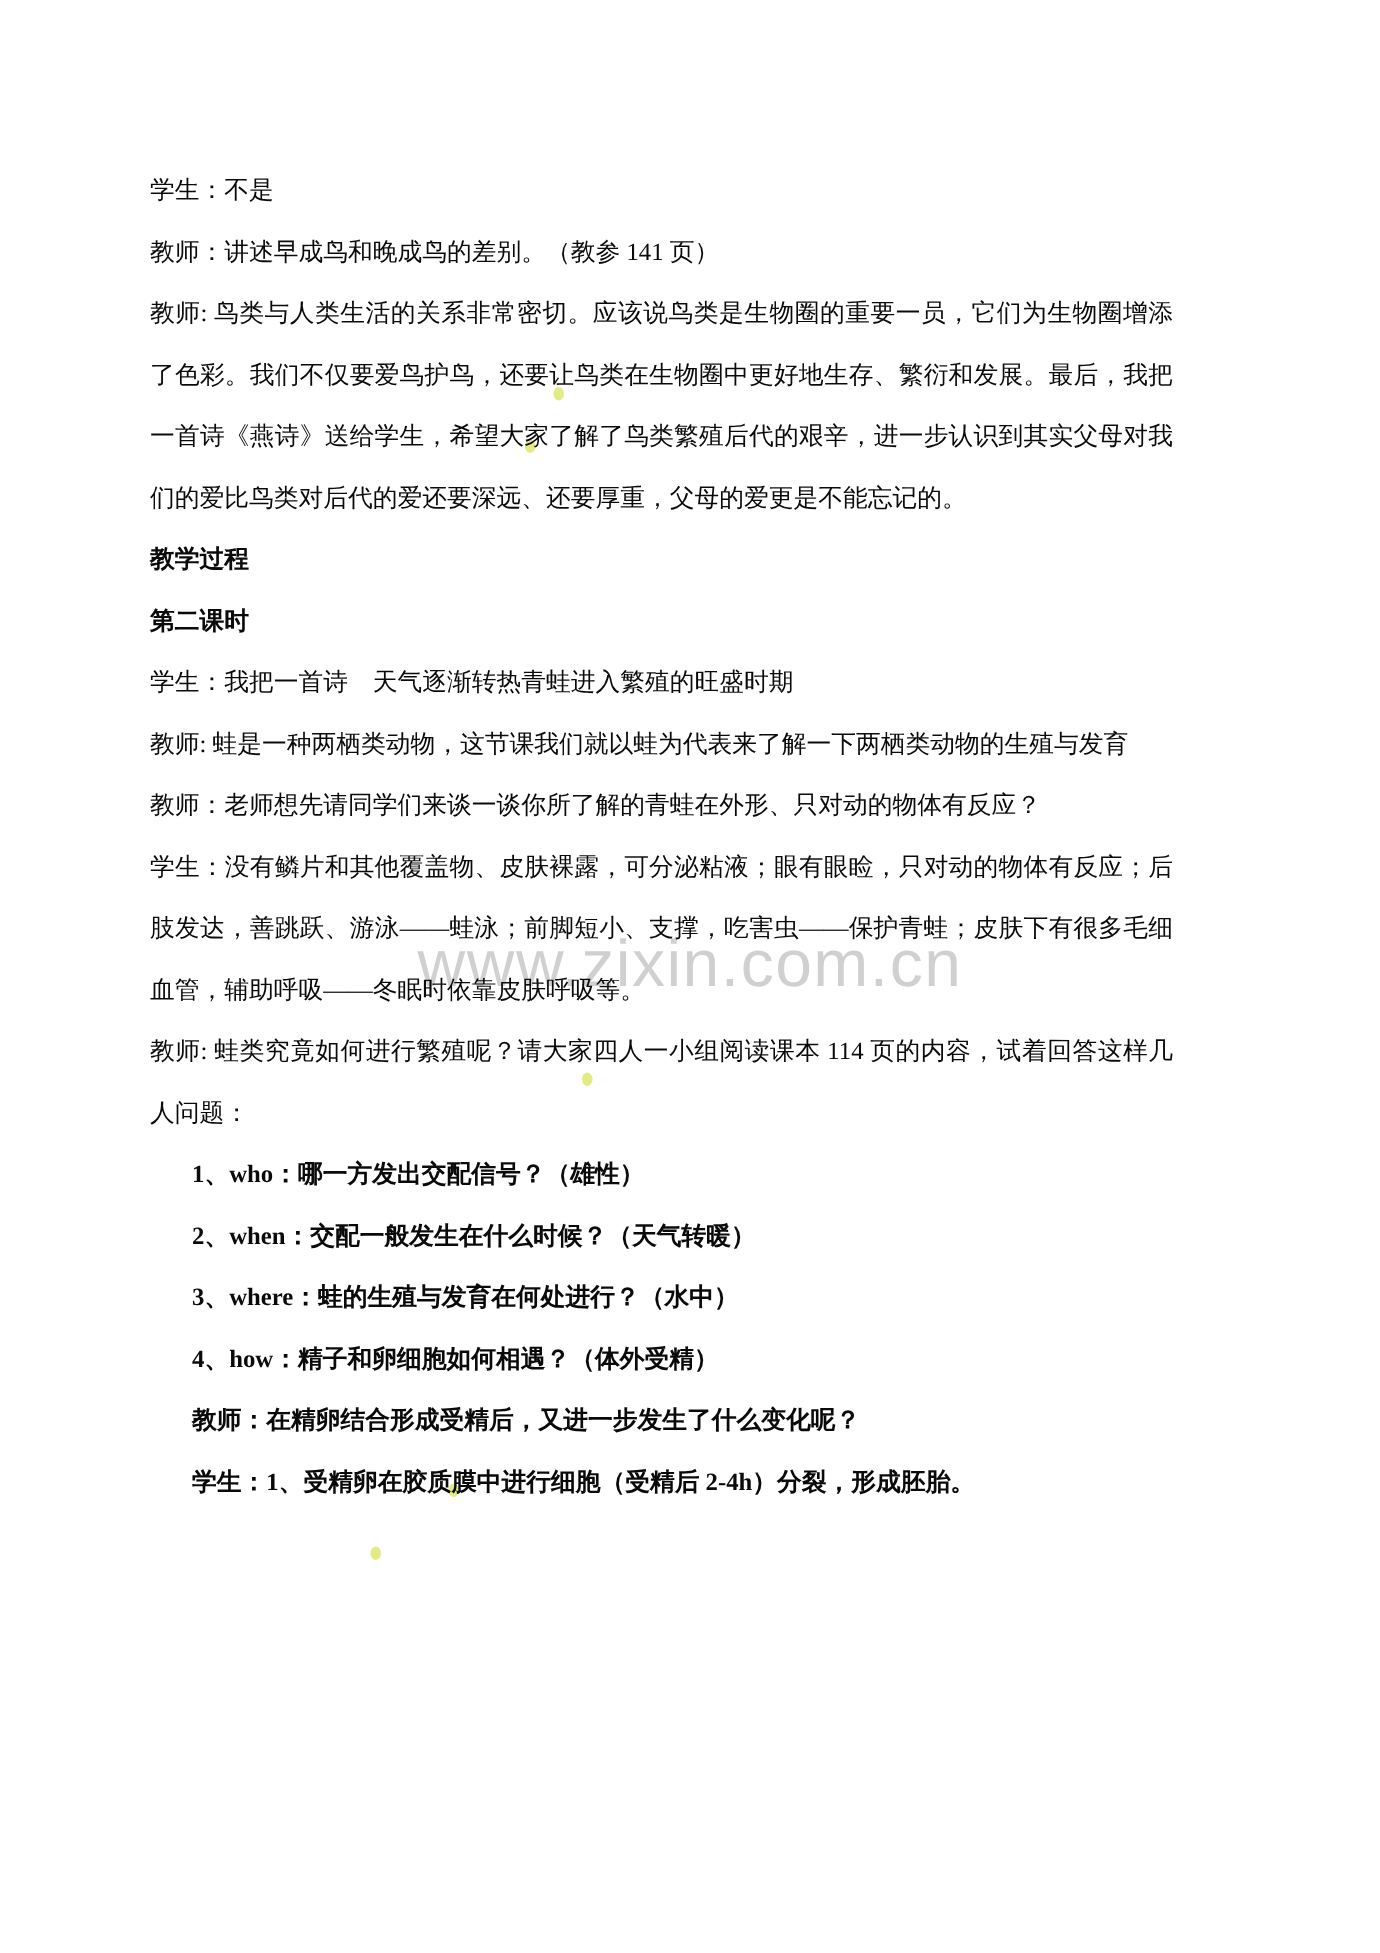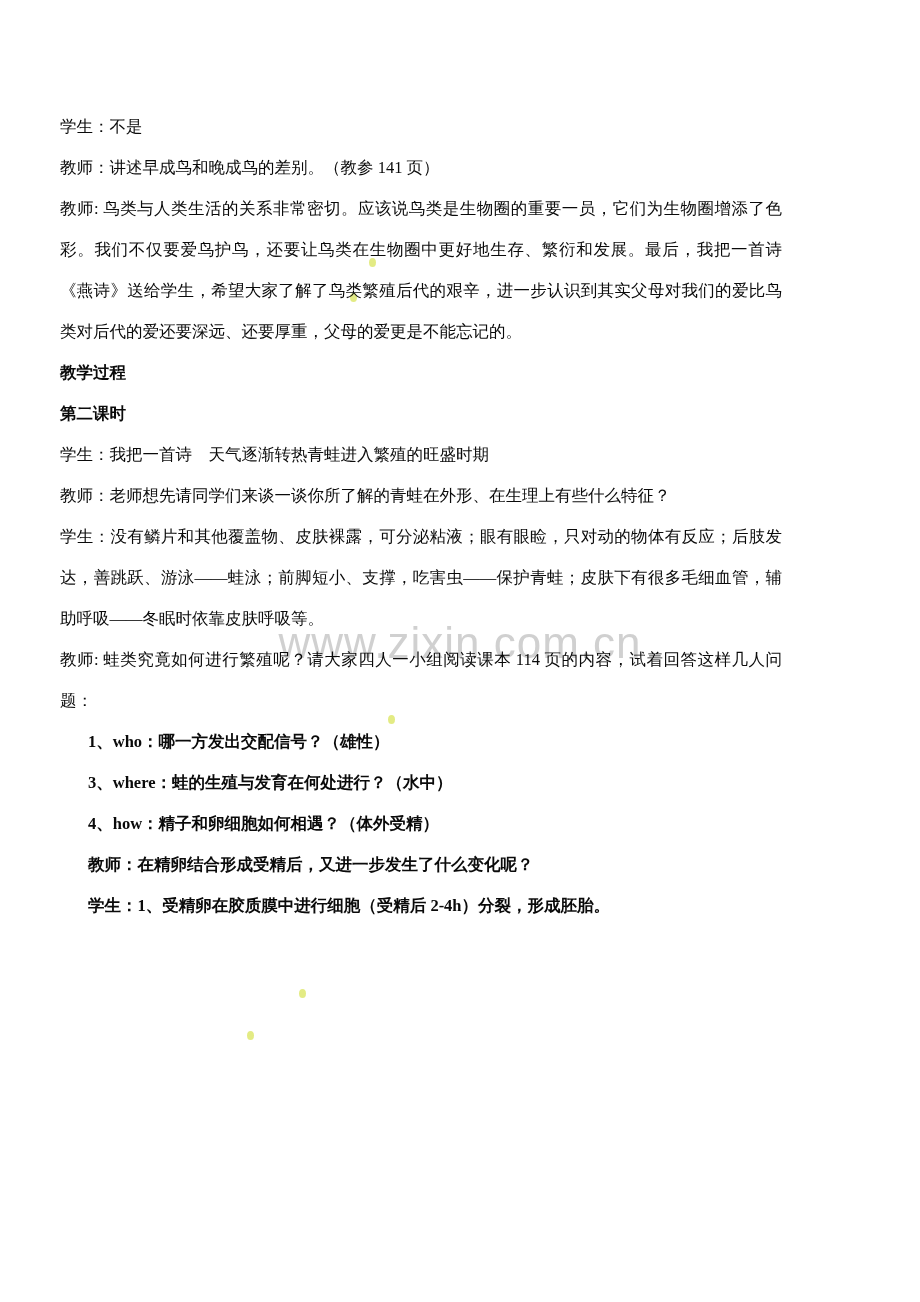--- a/index.html
+++ b/index.html
@@ -24,21 +24,21 @@
     font-size: 44px;
     letter-spacing: 1px;
     color: rgba(150,150,150,0.45);
     white-space: nowrap;
     z-index: 0;
     user-select: none;
   }
   .content {
     position: relative;
     z-index: 1;
-    padding: 106px 138px 0 60px;
+    padding: 106px 138px 0 100px;
     box-sizing: border-box;
     width: 920px;
   }
   .para {
     margin: 0;
     font-size: 16.5px;
     line-height: 41px;
     text-align: justify;
     word-break: break-all;
   }
@@ -71,21 +71,23 @@
 <div class="speck" style="left:299px; top:989px;"></div>
 <div class="speck" style="left:247px; top:1031px;"></div>
 
 <div class="content">
   <p class="para">学生：不是</p>
   <p class="para">教师：讲述早成鸟和晚成鸟的差别。（教参 141 页）</p>
   <p class="para">教师: 鸟类与人类生活的关系非常密切。应该说鸟类是生物圈的重要一员，它们为生物圈增添了色彩。我们不仅要爱鸟护鸟，还要让鸟类在生物圈中更好地生存、繁衍和发展。最后，我把一首诗《燕诗》送给学生，希望大家了解了鸟类繁殖后代的艰辛，进一步认识到其实父母对我们的爱比鸟类对后代的爱还要深远、还要厚重，父母的爱更是不能忘记的。</p>
   <p class="para heading">教学过程</p>
   <p class="para heading">第二课时</p>
   <p class="para">学生：我把一首诗　天气逐渐转热青蛙进入繁殖的旺盛时期</p>
-  <p class="para">教师：老师想先请同学们来谈一谈你所了解的青蛙在外形、在生理上有些什么特征？</p>
+  <p class="para">教师: 蛙是一种两栖类动物，这节课我们就以蛙为代表来了解一下两栖类动物的生殖与发育</p>
+  <p class="para">教师：老师想先请同学们来谈一谈你所了解的青蛙在外形、只对动的物体有反应？</p>
   <p class="para">学生：没有鳞片和其他覆盖物、皮肤裸露，可分泌粘液；眼有眼睑，只对动的物体有反应；后肢发达，善跳跃、游泳——蛙泳；前脚短小、支撑，吃害虫——保护青蛙；皮肤下有很多毛细血管，辅助呼吸——冬眠时依靠皮肤呼吸等。</p>
   <p class="para">教师: 蛙类究竟如何进行繁殖呢？请大家四人一小组阅读课本 114 页的内容，试着回答这样几人问题：</p>
   <p class="para indent">1、who：哪一方发出交配信号？（雄性）</p>
+  <p class="para indent">2、when：交配一般发生在什么时候？（天气转暖）</p>
   <p class="para indent">3、where：蛙的生殖与发育在何处进行？（水中）</p>
   <p class="para indent">4、how：精子和卵细胞如何相遇？（体外受精）</p>
   <p class="para indent">教师：在精卵结合形成受精后，又进一步发生了什么变化呢？</p>
   <p class="para indent">学生：1、受精卵在胶质膜中进行细胞（受精后 2-4h）分裂，形成胚胎。</p>
 </div>
 
 </body></html>

